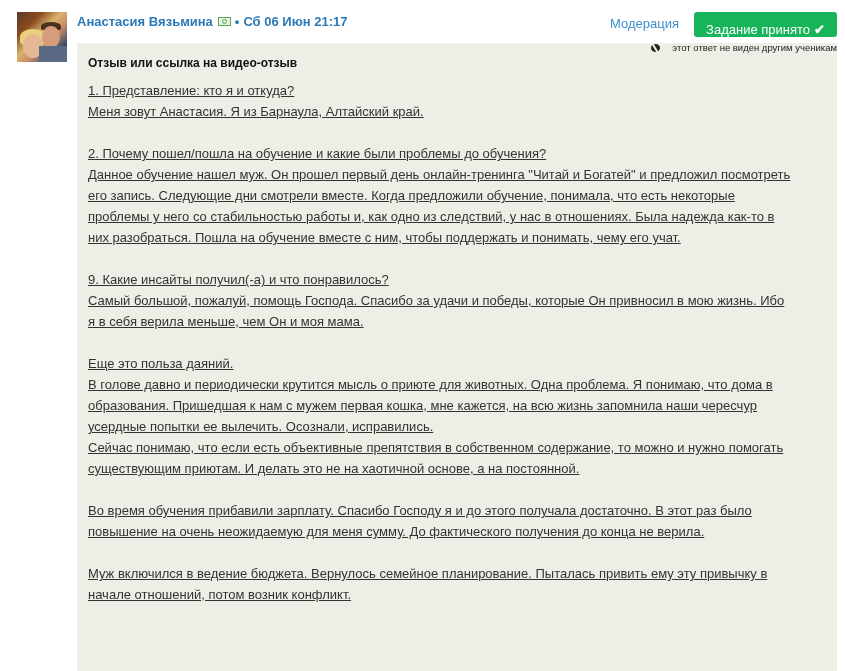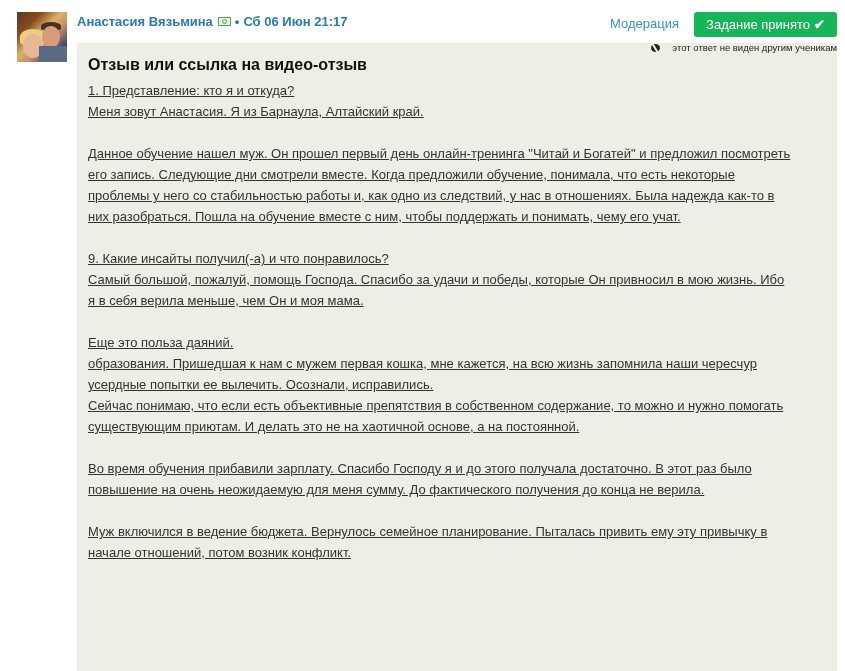--- a/index.html
+++ b/index.html
@@ -90,21 +90,21 @@
       position: absolute;
       left: 694px;
       top: 12px;
       width: 143px;
       height: 25px;
       background: #18b45a;
       color: #ffffff;
       border-radius: 3px;
       font-size: 13px;
       display: flex;
-      align-items: center;
+      align-items: flex-end;
       justify-content: center;
       box-sizing: border-box;
       cursor: pointer;
     }
     .accepted-button .check {
       margin-left: 4px;
       font-size: 13px;
       font-weight: bold;
     }
     .content-box {
@@ -140,21 +140,21 @@
       position: absolute;
       left: 3px; top: -1px;
       width: 2px; height: 10px;
       background: #eeeee7;
       transform: rotate(-30deg);
     }
     .box-title {
       position: absolute;
       left: 11px;
       top: 13px;
-      font-size: 16px;
+      font-size: 12px;
       font-weight: bold;
       color: #111;
     }
     .answer {
       position: absolute;
       left: 11px;
       top: 37px;
       width: 740px;
       font-size: 13px;
       line-height: 21px;
@@ -197,30 +197,32 @@
   <div class="content-box">
     <div class="hidden-note">
       <span class="eye-icon"></span>
       <span>этот ответ не виден другим ученикам</span>
     </div>
     <div class="box-title">Отзыв или ссылка на видео-отзыв</div>
     <div class="answer" id="answer-body">
         <p>1. Представление: кто я и откуда?</p>
         <p>Меня зовут Анастасия. Я из Барнаула, Алтайский край.</p>
         <p class="blank"></p>
+        <p>2. Почему пошел/пошла на обучение и какие были проблемы до обучения?</p>
         <p>Данное обучение нашел муж. Он прошел первый день онлайн-тренинга "Читай и Богатей" и предложил посмотреть</p>
         <p>его запись. Следующие дни смотрели вместе. Когда предложили обучение, понимала, что есть некоторые</p>
         <p>проблемы у него со стабильностью работы и, как одно из следствий, у нас в отношениях. Была надежда как-то в</p>
         <p>них разобраться. Пошла на обучение вместе с ним, чтобы поддержать и понимать, чему его учат.</p>
         <p class="blank"></p>
         <p>9. Какие инсайты получил(-а) и что понравилось?</p>
         <p>Самый большой, пожалуй, помощь Господа. Спасибо за удачи и победы, которые Он привносил в мою жизнь. Ибо</p>
         <p>я в себя верила меньше, чем Он и моя мама.</p>
         <p class="blank"></p>
         <p>Еще это польза даяний.</p>
+        <p>В голове давно и периодически крутится мысль о приюте для животных. Одна проблема. Я понимаю, что дома в</p>
         <p>образования. Пришедшая к нам с мужем первая кошка, мне кажется, на всю жизнь запомнила наши чересчур</p>
         <p>усердные попытки ее вылечить. Осознали, исправились.</p>
         <p>Сейчас понимаю, что если есть объективные препятствия в собственном содержание, то можно и нужно помогать</p>
         <p>существующим приютам. И делать это не на хаотичной основе, а на постоянной.</p>
         <p class="blank"></p>
         <p>Во время обучения прибавили зарплату. Спасибо Господу я и до этого получала достаточно. В этот раз было</p>
         <p>повышение на очень неожидаемую для меня сумму. До фактического получения до конца не верила.</p>
         <p class="blank"></p>
         <p>Муж включился в ведение бюджета. Вернулось семейное планирование. Пыталась привить ему эту привычку в</p>
         <p>начале отношений, потом возник конфликт.</p>

